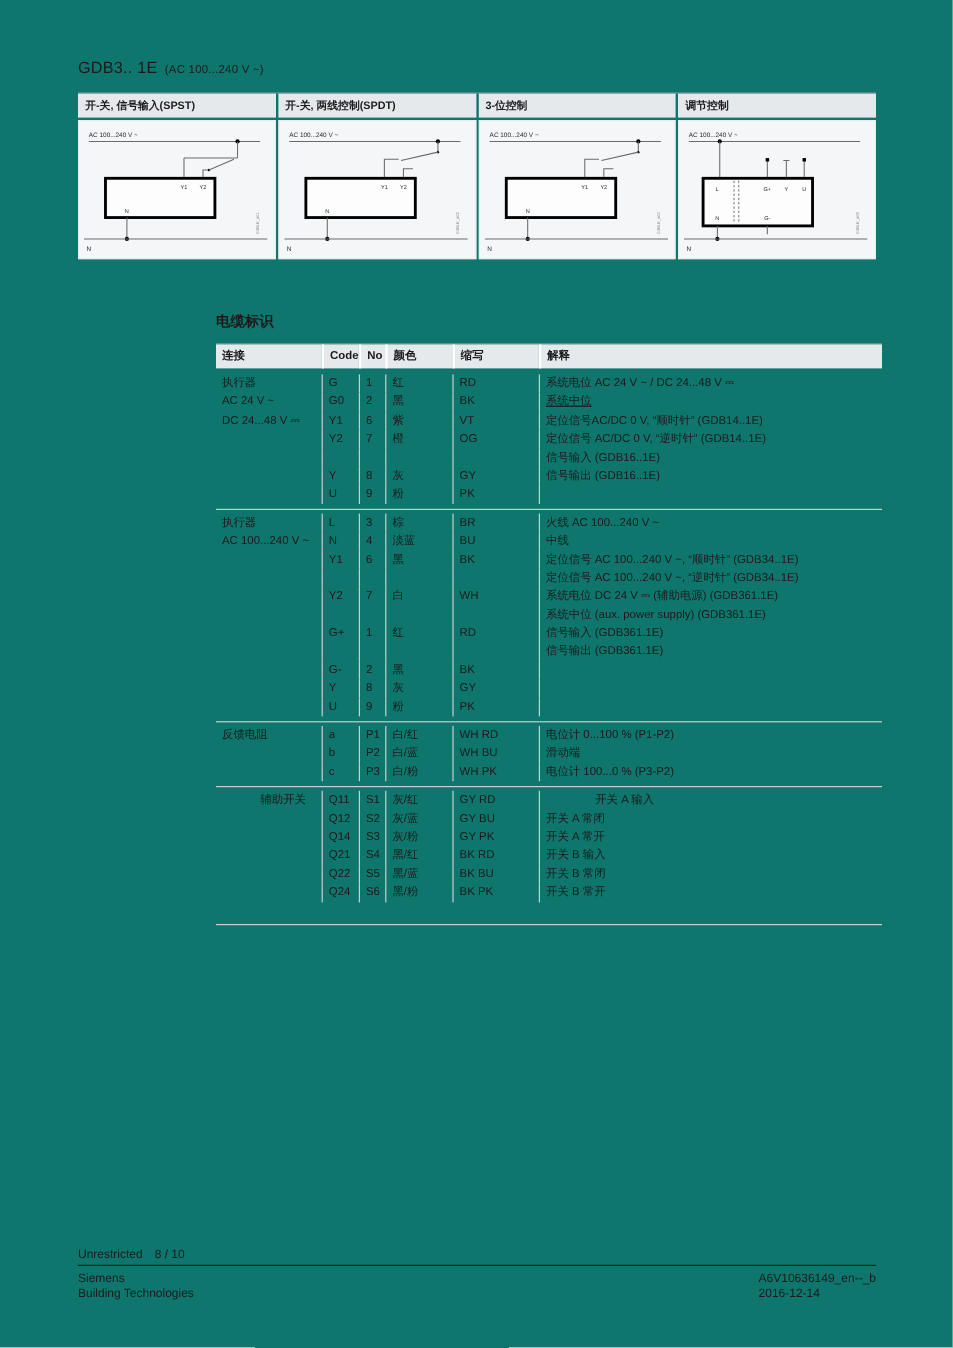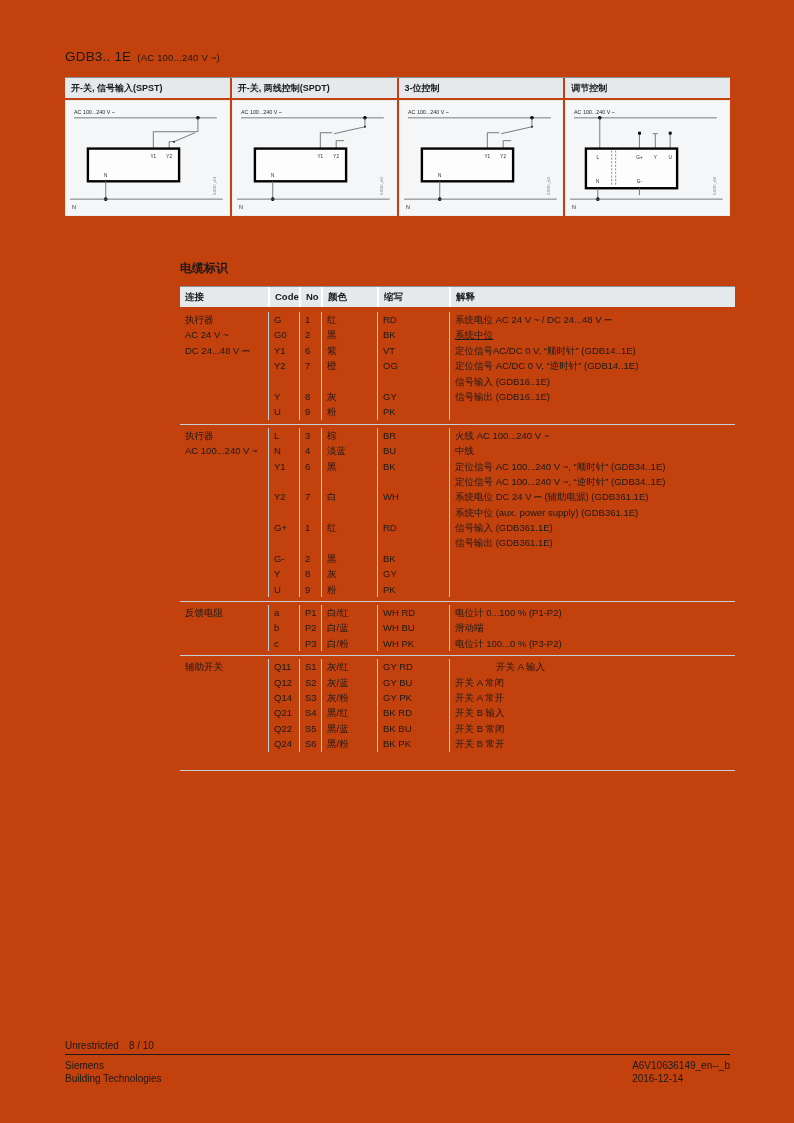--- a/index.html
+++ b/index.html
@@ -1,18 +1,18 @@
 <!DOCTYPE html>
 <html><head>
 <meta charset="utf-8">
 <style>
   * { margin:0; padding:0; box-sizing:border-box; }
   html,body { background:#ffffff; }
   body { font-family:"Liberation Sans","DejaVu Sans",sans-serif; color:#1a1a1a; }
-  .page { position:relative; width:794px; height:1123px; background:#c2410c; overflow:hidden; }
+  .page { position:relative; width:794px; height:1123px; background:#0f766e; overflow:hidden; }
 
   
   .title { position:absolute; left:65px; top:49px; font-size:13.5px; font-weight:normal; letter-spacing:.2px; }
   .title .suffix { font-size:9.5px; margin-left:6px; }
 
   
   .diag-table { position:absolute; left:65px; top:77px; width:665px; }
   .diag-head { display:grid; grid-template-columns:repeat(4,1fr); gap:2px;
                border-top:1px solid #878e94; }
   .diag-head .hcell { background:#e6e9eb; height:20px; line-height:20px;
@@ -291,21 +291,21 @@
           <div class="tcell" style="grid-area: 2 / 4;">白/蓝</div>
           <div class="tcell" style="grid-area: 2 / 5;">WH BU</div>
           <div class="tcell" style="grid-area: 2 / 6;">滑动端</div>
           <div class="tcell" style="grid-area: 3 / 2;">c</div>
           <div class="tcell" style="grid-area: 3 / 3;">P3</div>
           <div class="tcell" style="grid-area: 3 / 4;">白/粉</div>
           <div class="tcell" style="grid-area: 3 / 5;">WH PK</div>
           <div class="tcell" style="grid-area: 3 / 6;">电位计 100...0 % (P3-P2)</div>
         </div>
         <div class="cable-section">
-          <div class="conn-cell" style="grid-area: 1 / 1 / span 6;">
+          <div class="conn-cell" style="grid-area: 1 / 1 / span 6; margin-left: 32px;">
             <div>辅助开关</div>
           </div>
           <div class="tcell" style="grid-area: 1 / 2;">Q11</div>
           <div class="tcell" style="grid-area: 1 / 3;">S1</div>
           <div class="tcell" style="grid-area: 1 / 4;">灰/红</div>
           <div class="tcell" style="grid-area: 1 / 5;">GY RD</div>
           <div class="tcell" style="grid-area: 1 / 6; padding-left: 46px;">开关 A  输入</div>
           <div class="tcell" style="grid-area: 2 / 2;">Q12</div>
           <div class="tcell" style="grid-area: 2 / 3;">S2</div>
           <div class="tcell" style="grid-area: 2 / 4;">灰/蓝</div>

